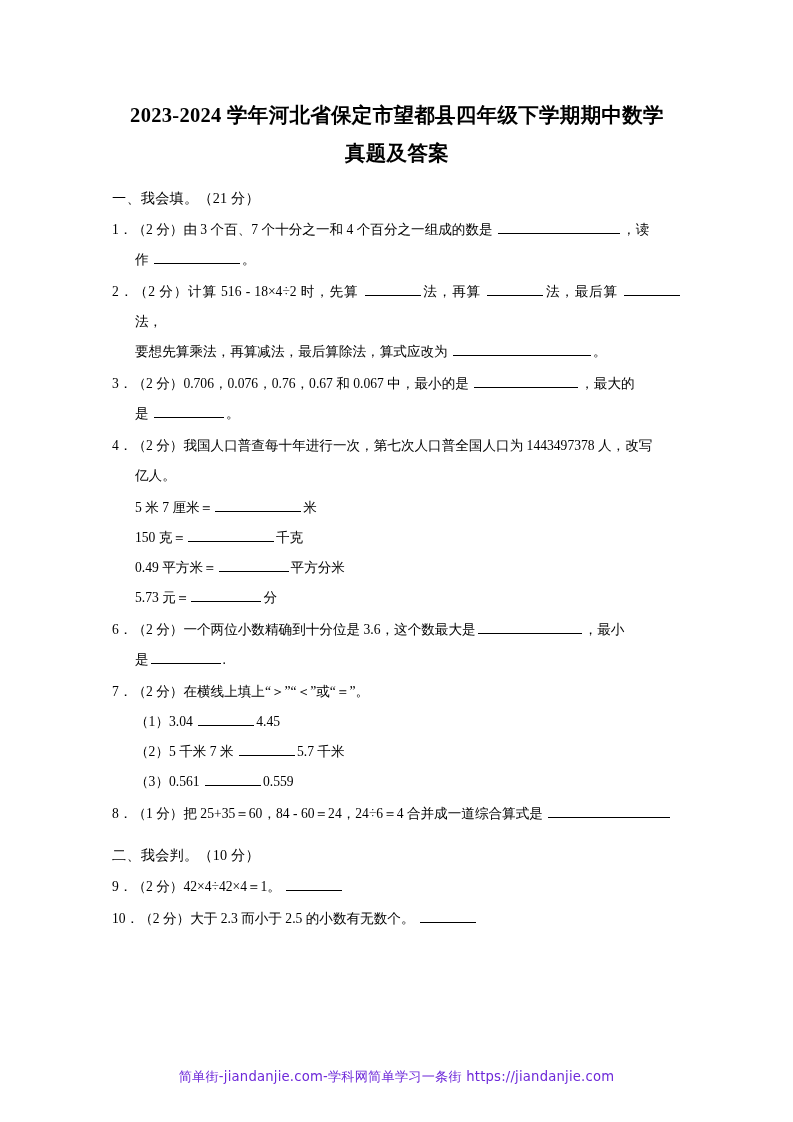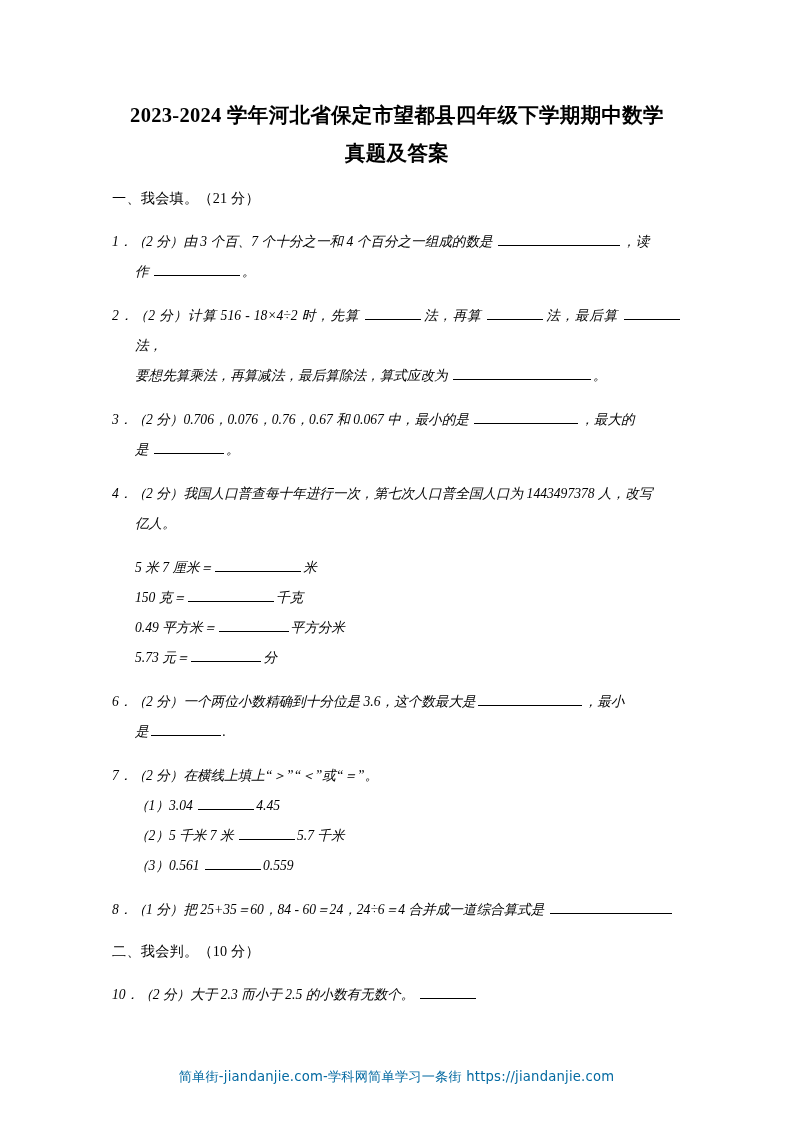--- a/index.html
+++ b/index.html
@@ -42,22 +42,21 @@
     margin-top: 11px;
     letter-spacing: 0.2px;
   }
 
   
   .q {
     font-size: 13.6px;
     line-height: 30px;
     text-align: justify;
     text-justify: inter-ideograph;
-    margin-top: 14px;
-    font-style: italic;
+    margin-top: 2px;
   }
   .q-body {
     padding-left: 23px;
     text-indent: -23px;
   }
   .sub {
     padding-left: 23px;
     text-indent: 0;
     font-size: 13.6px;
     line-height: 30px;
@@ -79,21 +78,21 @@
 
   
   .footer {
     position: absolute;
     left: 0;
     top: 1068px;
     width: 793px;
     text-align: center;
     font-family: "DejaVu Sans", "Liberation Sans", sans-serif;
     font-size: 13.2px;
-    color: #0369a1;
+    color: #6d28d9;
     letter-spacing: 0.2px;
   }
 </style>
 </head>
 <body>
 
 <div class="page">
 
   <div class="doc-title">
     <span>2023-2024 学年河北省保定市望都县四年级下学期期中数学</span>
@@ -190,20 +189,26 @@
 
   <div class="q">
     <div class="q-body">
       <span>8．</span><span>（1 分）</span><span>把 25+35＝60，84 - 60＝24，24÷6＝4 合并成一道综合算式是</span>
       <span class="blank b-xxl"></span>
     </div>
   </div>
 
   <div class="section-head">二、我会判。（10 分）</div>
 
+  <div class="q">
+    <div class="q-body">
+      <span>9．</span><span>（2 分）</span><span>42×4÷42×4＝1。</span>
+      <span class="blank b-sm"></span>
+    </div>
+  </div>
 
   <div class="q">
     <div class="q-body">
       <span>10．</span><span>（2 分）</span><span>大于 2.3 而小于 2.5 的小数有无数个。</span>
       <span class="blank b-sm"></span>
     </div>
   </div>
 
 </div>
 

